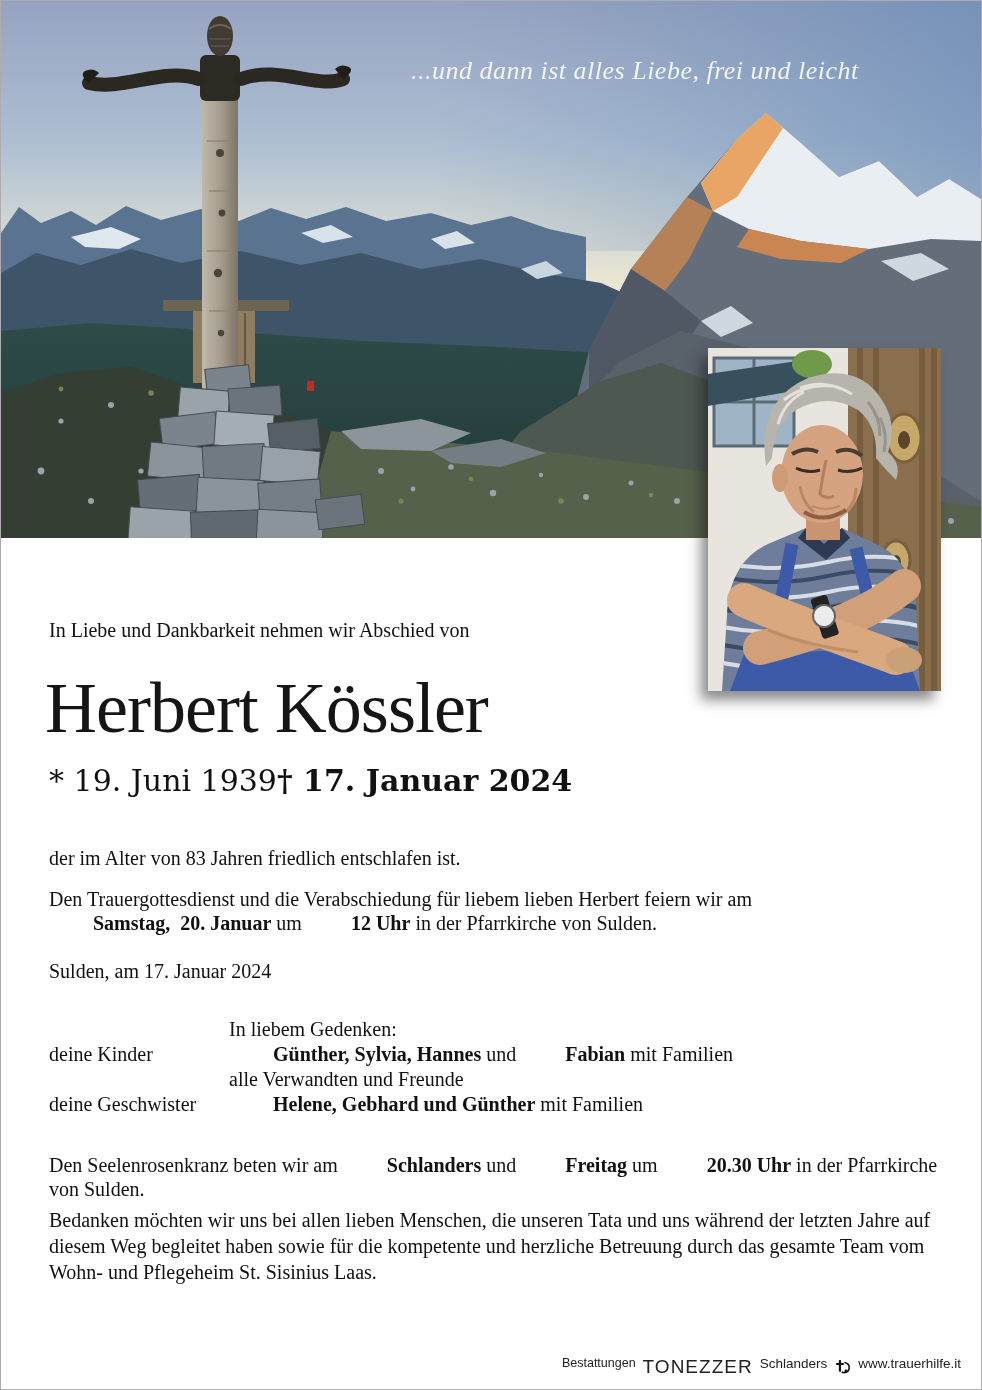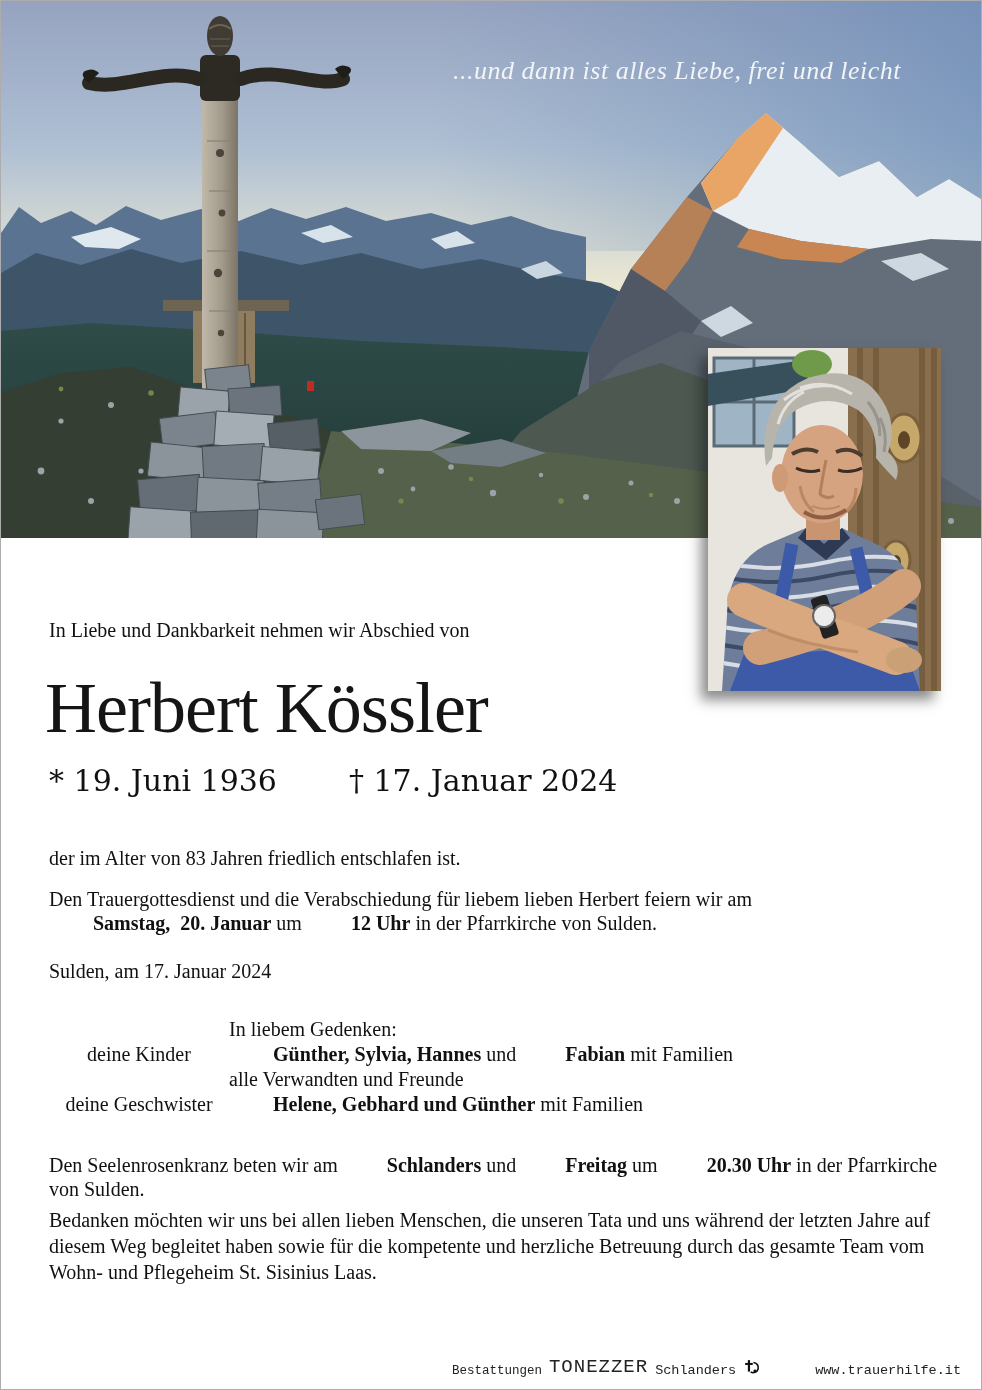--- a/index.html
+++ b/index.html
@@ -4,55 +4,55 @@
 <style>
   html,body{margin:0;padding:0;background:#ffffff;}
   .page{
     position:relative;width:982px;height:1390px;margin:0 auto;
     background:#ffffff;border:1px solid #adadad;box-sizing:border-box;
     font-family:"Liberation Serif","DejaVu Serif",serif;color:#111;overflow:hidden;
   }
   .hero{position:absolute;top:0;left:0;width:980px;height:537px;}
   .hero svg{display:block;}
   .quote{
-    position:absolute;top:55px;left:426px;width:500px;text-align:center;
+    position:absolute;top:55px;left:410px;width:500px;
     font-style:italic;font-size:26px;letter-spacing:.5px;color:#f2f4f8;
     font-family:"Liberation Serif",serif;
   }
   .portrait{
     position:absolute;top:347px;left:707px;width:233px;height:343px;
     box-shadow:-7px 9px 12px rgba(25,25,25,.5);
   }
   .portrait svg{display:block;}
   .txt{position:absolute;left:48px;font-size:20px;line-height:24px;color:#111;}
   .intro{top:617px;}
   .name{
     top:668px;left:44px;font-size:72px;line-height:1.1;letter-spacing:-1px;color:#151515;
     font-family:"Liberation Serif","DejaVu Serif",serif;font-weight:400;
   }
   .dates{top:768px;font-size:30px;font-family:"DejaVu Serif",serif;letter-spacing:0;}
-  .dates .death{margin-left:72px;}
+  .dates .death{font-weight:bold;}
   .ageline{top:845px;}
   .service{top:886px;}
   .placedate{top:958px;}
   .remember{top:1016px;line-height:25px;}
-  .remember .row{display:flex;text-align:center;}
+  .remember .row{display:flex;}
   .remember .lbl{width:180px;flex:0 0 180px;}
   .rosary{top:1152px;width:900px;}
   .thanks{top:1206px;width:895px;line-height:26px;}
   b{font-weight:700;margin-left:44px;}
   .ks{white-space:pre-wrap;}
   .footer{
-    position:absolute;top:1355px;right:20px;display:flex;align-items:flex-end;gap:7px;
-    font-family:Liberation Mono, monospace;color:#222;
+    position:absolute;top:1355px;right:20px;display:flex;align-items:flex-start;gap:7px;
+    font-family:Liberation Sans, sans-serif;color:#222;
   }
   .footer .pfx{font-size:12.5px;}
   .footer .brand{font-size:19px;font-weight:400;letter-spacing:1px;}
   .footer .loc{font-size:13.5px;}
-  .footer .site{font-size:13.5px;margin-left:48px;}
+  .footer .site{font-size:13.5px;}
   .footer .logo{position:relative;top:2px;}
 </style>
 </head>
 <body>
 
 <div class="page">
 
   <div class="hero">
     <svg width="980" height="537" viewBox="0 0 980 537" preserveAspectRatio="none">
       <defs>
@@ -263,21 +263,21 @@
         </g>
       </g>
     </svg>
   </div>
 
   <div class="txt intro">In Liebe und Dankbarkeit nehmen wir Abschied von</div>
 
   <div class="txt name">Herbert Kössler</div>
 
   <div class="txt dates">
-    <span class="birth"><span>*</span> <span>19. Juni 1936</span></span><span class="death"><span>†</span> <span>17. Januar 2024</span></span>
+    <span class="birth"><span>*</span> <span>19. Juni 1939</span></span><span class="death"><span>†</span> <span>17. Januar 2024</span></span>
   </div>
 
   <div class="txt ageline">der im Alter von 83 Jahren friedlich entschlafen ist.</div>
 
   <div class="txt service">
     <div>Den Trauergottesdienst und die Verabschiedung für liebem lieben Herbert feiern wir am</div>
     <div><b class="ks">Samstag,  20. Januar</b><span class="ks"> um </span><b class="ks">12 Uhr</b><span class="ks"> in der Pfarrkirche von Sulden.</span></div>
   </div>
 
   <div class="txt placedate">Sulden, am 17. Januar 2024</div>

